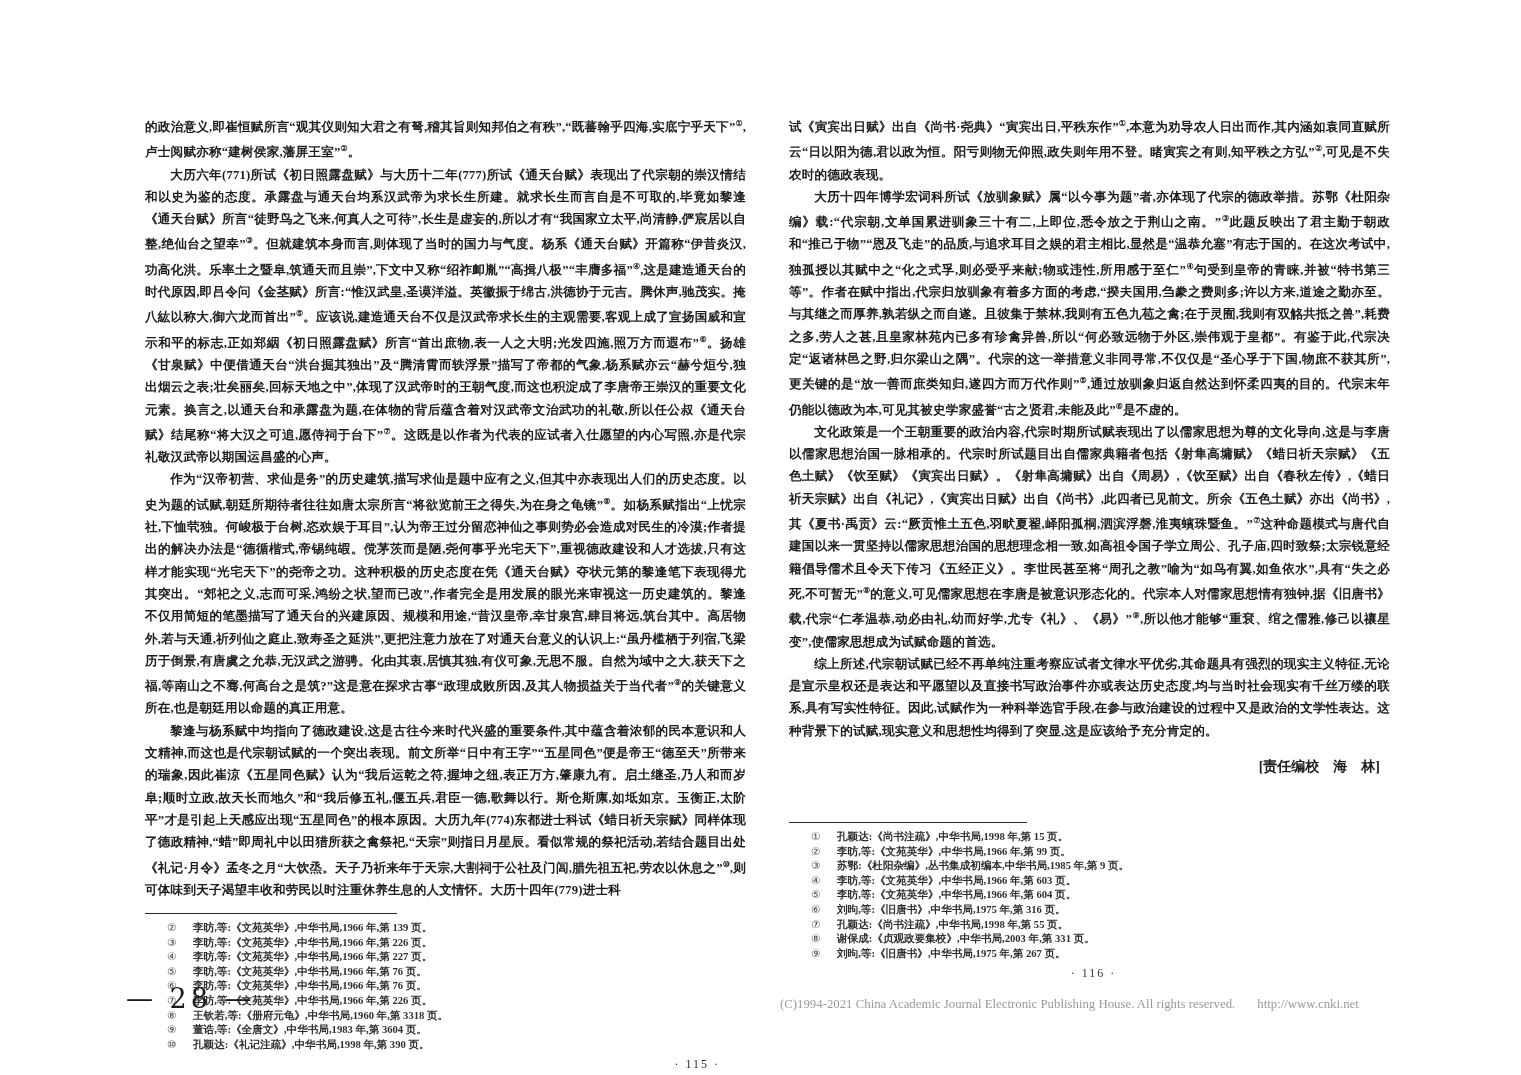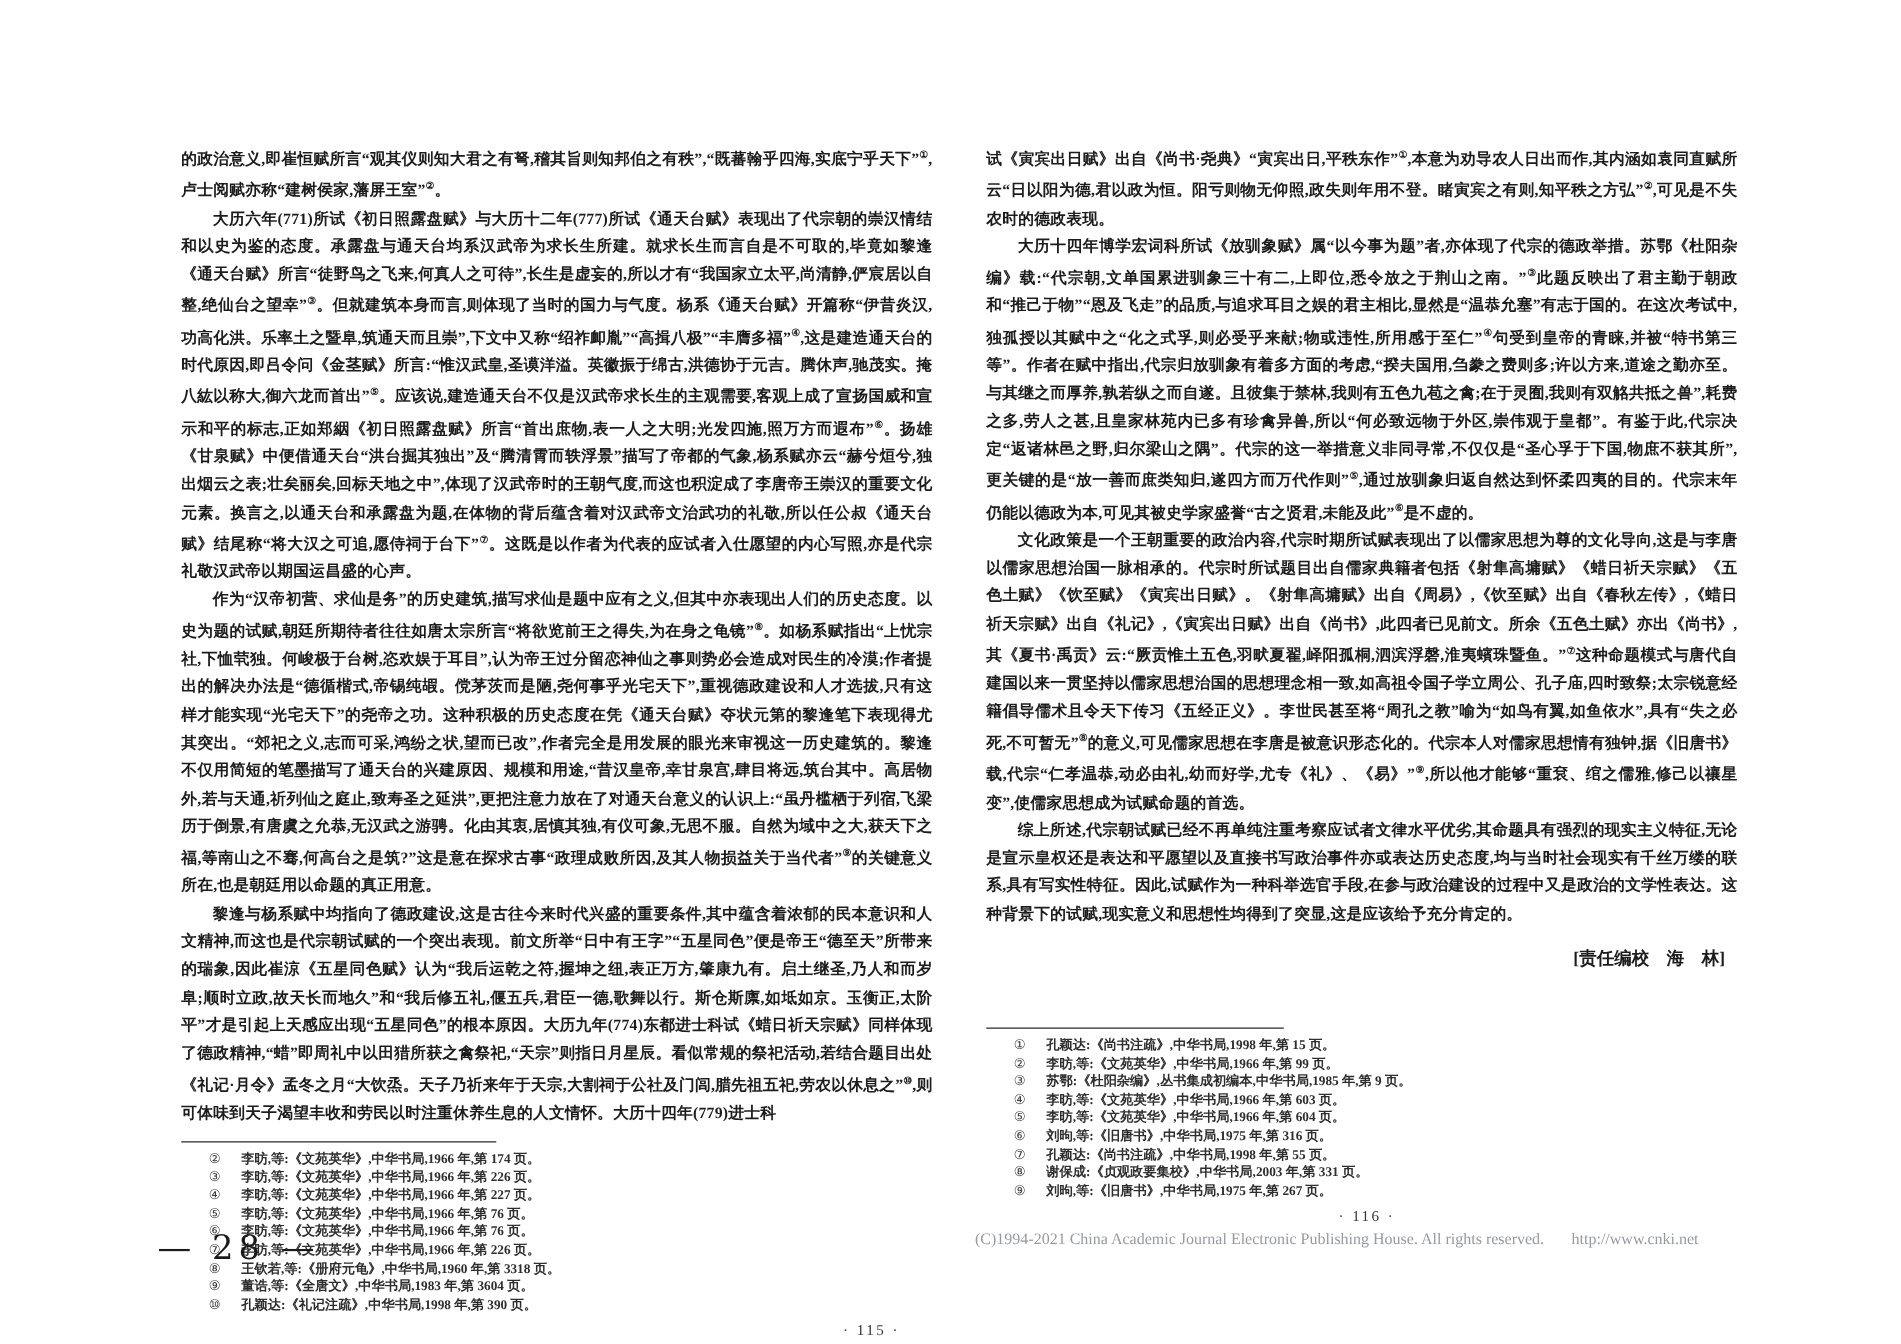--- a/index.html
+++ b/index.html
@@ -60,21 +60,21 @@
   .page-number {
     font-size: 12px;
     color: #333;
     margin-top: 5px;
     letter-spacing: 2px;
   }
   .page-left .page-number { text-align: right; padding-right: 26px; }
   .page-right .page-number { text-align: center; padding-left: 8px; }
 
   .copyright {
-    margin-top: 3px;
+    margin-top: 16px;
     font-size: 12.8px;
     color: #979aa0;
     white-space: nowrap;
   }
   .page-right .copyright { margin-left: -9px; }
   .copyright .cr-url { margin-left: 22px; }
 
   .sheet-number {
     position: absolute;
     left: 126px;
@@ -94,21 +94,21 @@
     <div class="body-text">
       <p>的政治意义,即崔恒赋所言“观其仪则知大君之有弩,稽其旨则知邦伯之有秩”,“既蕃翰乎四海,实底宁乎天下”<sup>①</sup>,卢士阅赋亦称“建树侯家,藩屏王室”<sup>②</sup>。</p>
       <p class="indent">大历六年(771)所试《初日照露盘赋》与大历十二年(777)所试《通天台赋》表现出了代宗朝的崇汉情结和以史为鉴的态度。承露盘与通天台均系汉武帝为求长生所建。就求长生而言自是不可取的,毕竟如黎逢《通天台赋》所言“徒野鸟之飞来,何真人之可待”,长生是虚妄的,所以才有“我国家立太平,尚清静,俨宸居以自整,绝仙台之望幸”<sup>③</sup>。但就建筑本身而言,则体现了当时的国力与气度。杨系《通天台赋》开篇称“伊昔炎汉,功高化洪。乐率土之暨阜,筑通天而且崇”,下文中又称“绍祚卹胤”“高揖八极”“丰膺多福”<sup>④</sup>,这是建造通天台的时代原因,即吕令问《金茎赋》所言:“惟汉武皇,圣谟洋溢。英徽振于绵古,洪德协于元吉。腾休声,驰茂实。掩八紘以称大,御六龙而首出”<sup>⑤</sup>。应该说,建造通天台不仅是汉武帝求长生的主观需要,客观上成了宣扬国威和宣示和平的标志,正如郑絪《初日照露盘赋》所言“首出庶物,表一人之大明;光发四施,照万方而遐布”<sup>⑥</sup>。扬雄《甘泉赋》中便借通天台“洪台掘其独出”及“腾清霄而轶浮景”描写了帝都的气象,杨系赋亦云“赫兮烜兮,独出烟云之表;壮矣丽矣,回标天地之中”,体现了汉武帝时的王朝气度,而这也积淀成了李唐帝王崇汉的重要文化元素。换言之,以通天台和承露盘为题,在体物的背后蕴含着对汉武帝文治武功的礼敬,所以任公叔《通天台赋》结尾称“将大汉之可追,愿侍祠于台下”<sup>⑦</sup>。这既是以作者为代表的应试者入仕愿望的内心写照,亦是代宗礼敬汉武帝以期国运昌盛的心声。</p>
       <p class="indent">作为“汉帝初营、求仙是务”的历史建筑,描写求仙是题中应有之义,但其中亦表现出人们的历史态度。以史为题的试赋,朝廷所期待者往往如唐太宗所言“将欲览前王之得失,为在身之龟镜”<sup>⑧</sup>。如杨系赋指出“上忧宗社,下恤茕独。何峻极于台树,恣欢娱于耳目”,认为帝王过分留恋神仙之事则势必会造成对民生的冷漠;作者提出的解决办法是“德循楷式,帝锡纯嘏。傥茅茨而是陋,尧何事乎光宅天下”,重视德政建设和人才选拔,只有这样才能实现“光宅天下”的尧帝之功。这种积极的历史态度在凭《通天台赋》夺状元第的黎逢笔下表现得尤其突出。“郊祀之义,志而可采,鸿纷之状,望而已改”,作者完全是用发展的眼光来审视这一历史建筑的。黎逢不仅用简短的笔墨描写了通天台的兴建原因、规模和用途,“昔汉皇帝,幸甘泉宫,肆目将远,筑台其中。高居物外,若与天通,祈列仙之庭止,致寿圣之延洪”,更把注意力放在了对通天台意义的认识上:“虽丹槛栖于列宿,飞梁历于倒景,有唐虞之允恭,无汉武之游骋。化由其衷,居慎其独,有仪可象,无思不服。自然为域中之大,获天下之福,等南山之不骞,何高台之是筑?”这是意在探求古事“政理成败所因,及其人物损益关于当代者”<sup>⑨</sup>的关键意义所在,也是朝廷用以命题的真正用意。</p>
       <p class="indent">黎逢与杨系赋中均指向了德政建设,这是古往今来时代兴盛的重要条件,其中蕴含着浓郁的民本意识和人文精神,而这也是代宗朝试赋的一个突出表现。前文所举“日中有王字”“五星同色”便是帝王“德至天”所带来的瑞象,因此崔涼《五星同色赋》认为“我后运乾之符,握坤之纽,表正万方,肇康九有。启土继圣,乃人和而岁阜;顺时立政,故天长而地久”和“我后修五礼,偃五兵,君臣一德,歌舞以行。斯仓斯廪,如坻如京。玉衡正,太阶平”才是引起上天感应出现“五星同色”的根本原因。大历九年(774)东都进士科试《蜡日祈天宗赋》同样体现了德政精神,“蜡”即周礼中以田猎所获之禽祭祀,“天宗”则指日月星辰。看似常规的祭祀活动,若结合题目出处《礼记·月令》孟冬之月“大饮烝。天子乃祈来年于天宗,大割祠于公社及门闾,腊先祖五祀,劳农以休息之”<sup>⑩</sup>,则可体味到天子渴望丰收和劳民以时注重休养生息的人文情怀。大历十四年(779)进士科</p>
     </div>
 
     <div class="fn-rule"></div>
 
     <div class="footnotes">
-      <div class="fn"><span class="fn-mark">②</span><span>李昉,等:《文苑英华》,中华书局,1966 年,第 174 页。</span></div>
+      <div class="fn"><span class="fn-mark">②</span><span>李昉,等:《文苑英华》,中华书局,1966 年,第 139 页。</span></div>
       <div class="fn"><span class="fn-mark">③</span><span>李昉,等:《文苑英华》,中华书局,1966 年,第 226 页。</span></div>
       <div class="fn"><span class="fn-mark">④</span><span>李昉,等:《文苑英华》,中华书局,1966 年,第 227 页。</span></div>
       <div class="fn"><span class="fn-mark">⑤</span><span>李昉,等:《文苑英华》,中华书局,1966 年,第 76 页。</span></div>
       <div class="fn"><span class="fn-mark">⑥</span><span>李昉,等:《文苑英华》,中华书局,1966 年,第 76 页。</span></div>
       <div class="fn"><span class="fn-mark">⑦</span><span>李昉,等:《文苑英华》,中华书局,1966 年,第 226 页。</span></div>
       <div class="fn"><span class="fn-mark">⑧</span><span>王钦若,等:《册府元龟》,中华书局,1960 年,第 3318 页。</span></div>
       <div class="fn"><span class="fn-mark">⑨</span><span>董诰,等:《全唐文》,中华书局,1983 年,第 3604 页。</span></div>
       <div class="fn"><span class="fn-mark">⑩</span><span>孔颖达:《礼记注疏》,中华书局,1998 年,第 390 页。</span></div>
     </div>
 

